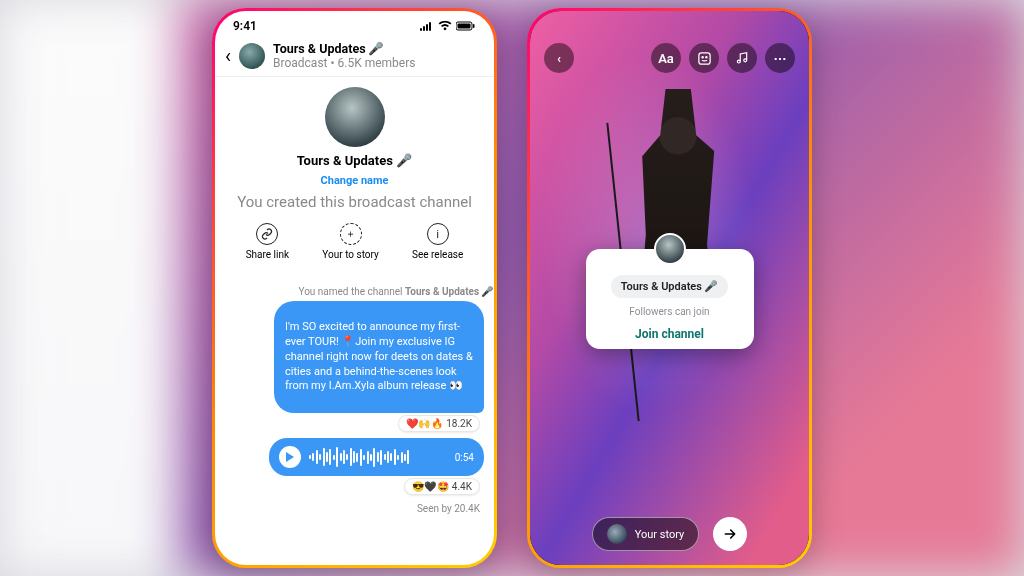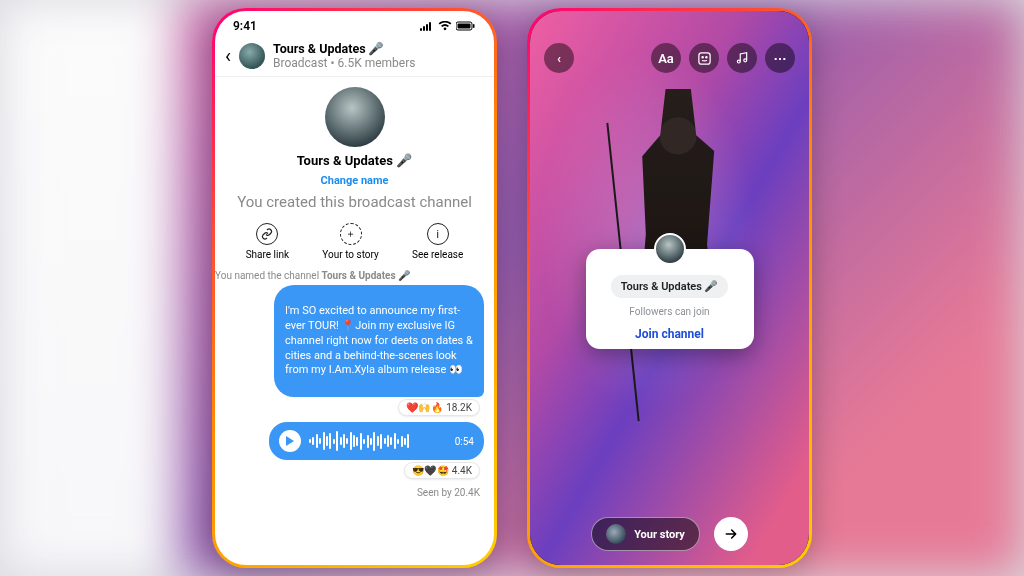--- a/index.html
+++ b/index.html
@@ -25,21 +25,21 @@
 .hdr-sub{font-size:12px;color:#8a8a8a}
 
 .chn{display:flex;flex-direction:column;align-items:center;padding:10px 14px 6px;gap:6px}
 .chn-av{width:60px;height:60px;border-radius:50%;background:radial-gradient(circle at 45% 35%,#b7c5c4,#2f3f45 75%)}
 .chn-name{font-size:13px;font-weight:700}
 .chn-link{font-size:11px;font-weight:700;color:#1a8df0}
 .chn-note{font-size:15px;color:#8a8a8a}
 .actions{display:flex;justify-content:space-around;width:100%;margin-top:6px}
 .act{display:flex;flex-direction:column;align-items:center;gap:4px;font-size:10px}
 .act .ic{width:22px;height:22px;border:1.5px solid #222;border-radius:50%;display:flex;align-items:center;justify-content:center}
-.sys-note{font-size:10px;color:#8a8a8a;text-align:left;margin:4px 0 4px}
+.sys-note{font-size:10px;color:#8a8a8a;text-align:right;margin:20px 0 4px}
 
 .msgs{flex:1;overflow:hidden;padding:0 10px;display:flex;flex-direction:column;align-items:flex-end;gap:6px}
 .bubble{max-width:210px;background:#3b97f5;color:#fff;font-size:11px;line-height:1.35;padding:19px 11px;border-radius:20px;border-bottom-right-radius:6px;position:relative}
 .react-pill{background:#fff;border:1px solid #e6e6e6;border-radius:12px;font-size:10px;padding:2px 7px;display:inline-flex;align-items:center;gap:3px;color:#444;box-shadow:0 1px 2px rgba(0,0,0,.08);margin-top:-4px;margin-right:4px;align-self:flex-end}
 .voice{width:215px;background:#3b97f5;border-radius:18px;padding:8px 10px;display:flex;align-items:center;gap:8px;color:#fff}
 .play{width:22px;height:22px;border-radius:50%;background:#fff;display:flex;align-items:center;justify-content:center}
 .play svg{display:block}
 .wave{flex:1;display:flex;align-items:center;gap:1.4px;height:20px}
 .wave span{width:2px;background:#fff;border-radius:1px}
 .vtime{font-size:10px}
@@ -63,24 +63,24 @@
 .dark .status{color:#fff}
 .dark .sig span{background:#fff}
 .top-tools{position:absolute;top:32px;left:0;right:0;display:flex;align-items:center;padding:0 14px;gap:8px}
 .tool{width:30px;height:30px;border-radius:50%;background:rgba(0,0,0,.45);display:flex;align-items:center;justify-content:center;font-size:13px;font-weight:600}
 .spacer{flex:1}
 
 .join-card{position:absolute;left:50%;top:52%;transform:translate(-50%,-50%);width:168px;background:#fff;border-radius:14px;color:#222;padding:26px 10px 8px;text-align:center;box-shadow:0 6px 22px rgba(0,0,0,.35)}
 .join-av{position:absolute;top:-16px;left:50%;transform:translateX(-50%);width:32px;height:32px;border-radius:50%;border:2px solid #fff;background:radial-gradient(circle at 45% 35%,#b7c5c4,#2f3f45 75%)}
 .join-title{display:inline-block;background:#eef0f2;border-radius:12px;padding:5px 10px;font-size:11px;font-weight:600}
 .join-sub{font-size:10px;color:#8b8f95;margin-top:8px}
-.join-btn{margin-top:10px;font-size:12px;font-weight:700;color:#1d4ed8}
+.join-btn{margin-top:10px;font-size:12px;font-weight:700;color:#0f766e}
 
 .story-foot{position:absolute;bottom:14px;left:0;right:0;display:flex;align-items:center;justify-content:center;gap:14px}
-.story-pill{display:flex;align-items:center;gap:8px;background:rgba(0,0,0,.5);border:1px solid rgba(255,255,255,.5);border-radius:20px;padding:6px 14px;font-size:11px;font-weight:700}
+.story-pill{display:flex;align-items:center;gap:8px;background:rgba(0,0,0,.5);border:1px solid rgba(255,255,255,.5);border-radius:20px;padding:6px 14px;font-size:11px;font-weight:400}
 .story-pill .av{width:20px;height:20px;border-radius:50%;background:radial-gradient(circle at 40% 40%,#9ab,#345 75%)}
 .send-btn{width:34px;height:34px;border-radius:50%;background:#fff;display:flex;align-items:center;justify-content:center}
 </style>
 </head>
 <body>
 
 <div class="bg-blur" aria-hidden="true">
     <div class="bg-left"></div>
     <div class="bg-right"></div>
   </div>

